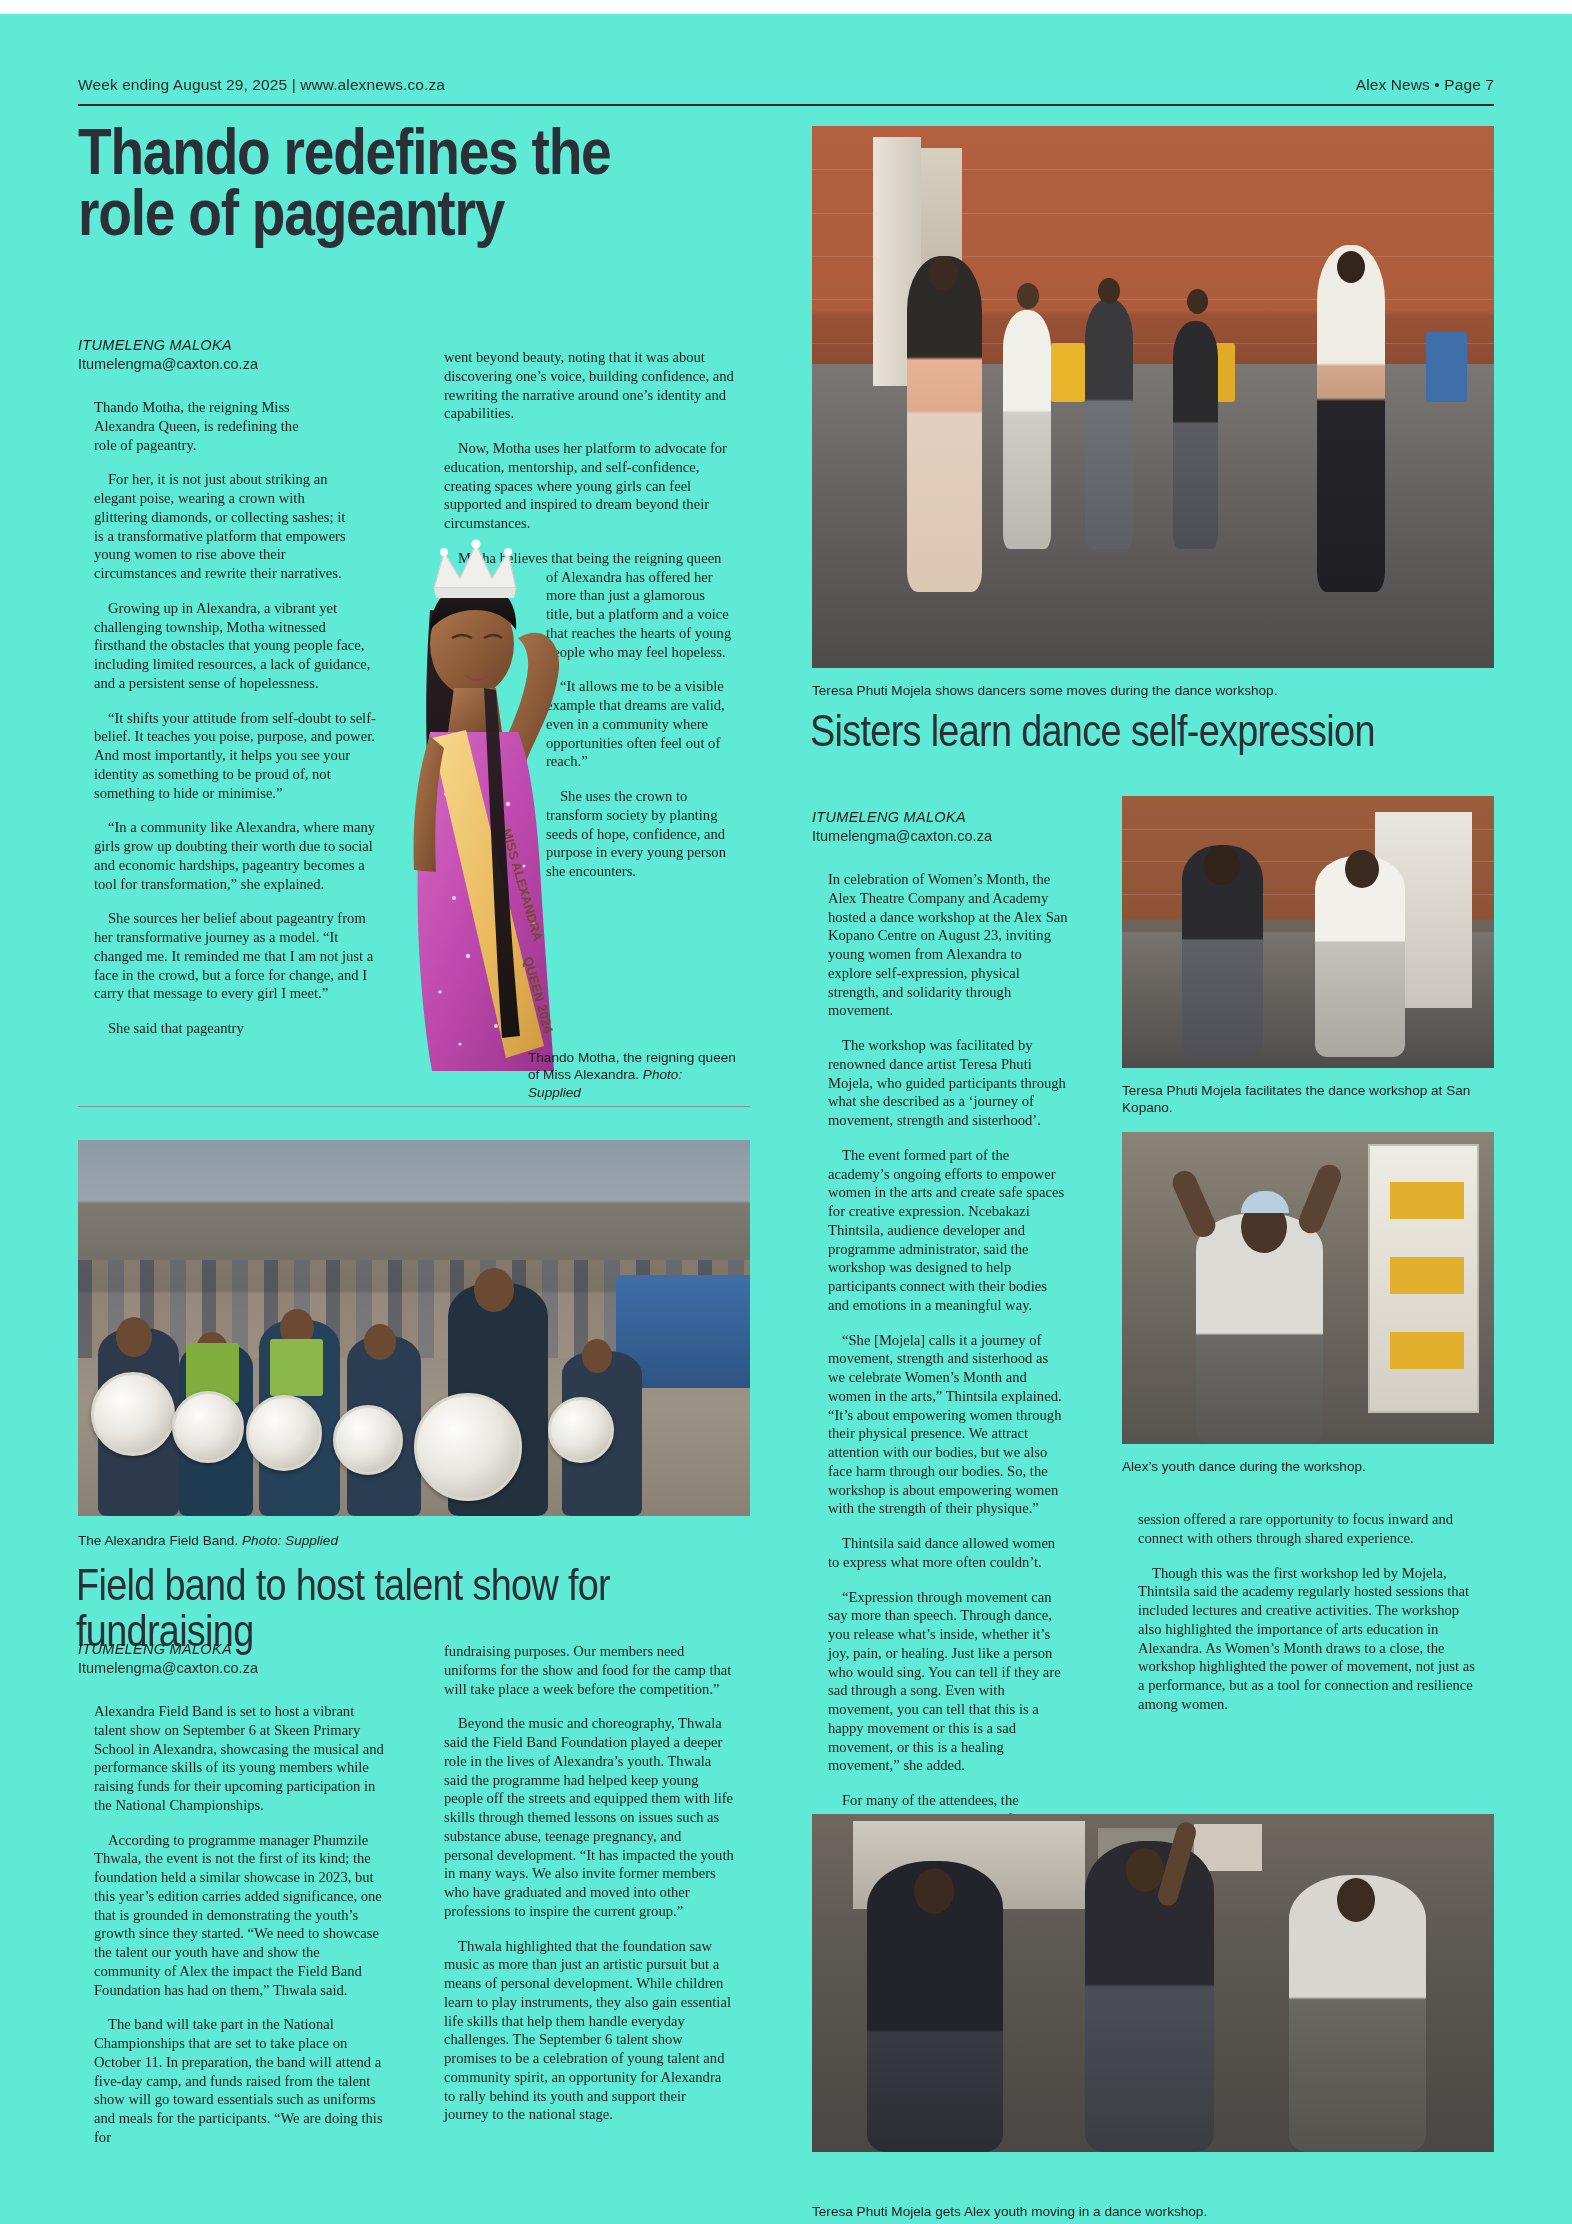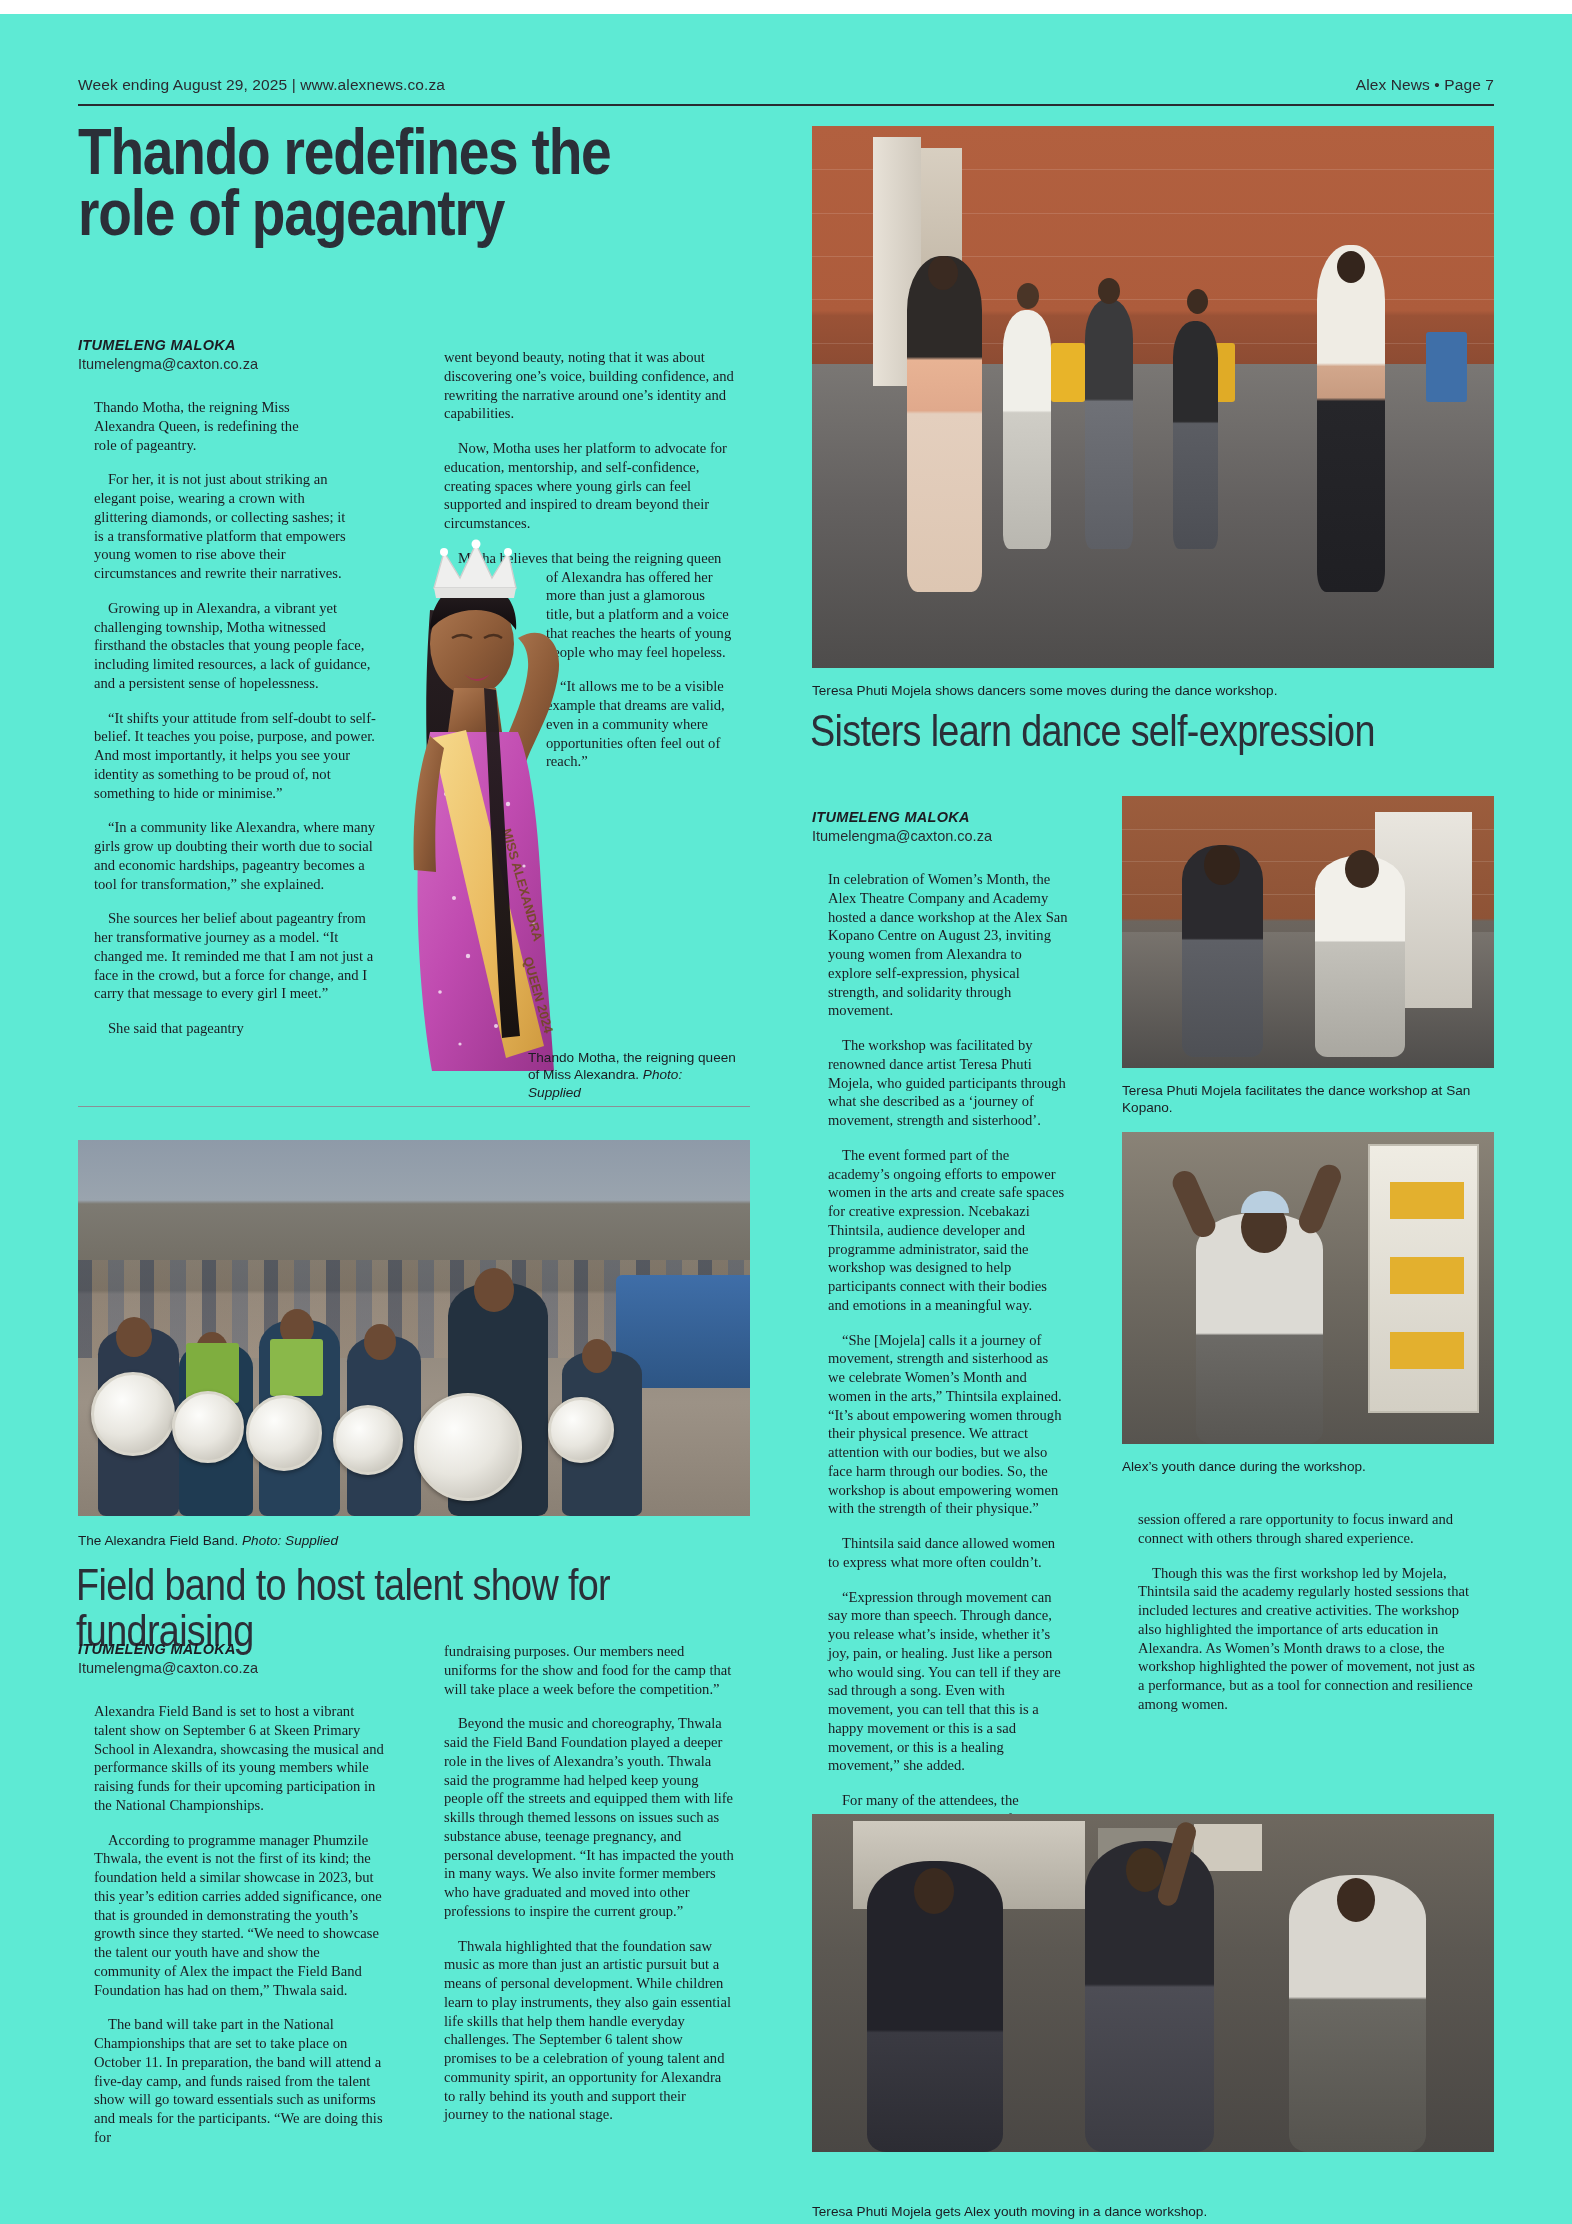--- a/index.html
+++ b/index.html
@@ -70,21 +70,21 @@
     width: 119%;
   }
 
   
   .byline {
     font-family: "Liberation Sans", sans-serif;
     margin-top: 14px;
     margin-bottom: 12px;
   }
   .byline-name {
-    font-weight: bold;
+    font-weight: normal;
     font-style: italic;
     font-size: 14.5px;
     letter-spacing: .3px;
     color: #1c1c22;
     display: block;
     line-height: 1.3;
   }
   .byline-mail {
     font-size: 14.5px;
     color: #2a2a30;
@@ -290,20 +290,21 @@
   </div>
 
   <div id="art1-col2" class="bodycol">
     <div style="float:left;width:0;height:252px;"></div>
     <div style="float:left;width:118px;height:470px;clear:left;
                 shape-outside:polygon(0 0, 100% 0, 100% 100%, 0 100%);"></div>
     <p class="noind">went beyond beauty, noting that it was about discovering one’s voice, building confidence, and rewriting the narrative around one’s identity and capabilities.</p>
     <p>Now, Motha uses her platform to advocate for education, mentorship, and self-confidence, creating spaces where young girls can feel supported and inspired to dream beyond their circumstances.</p>
     <p>Motha believes that being the reigning queen of Alexandra has offered her more than just a glamorous title, but a platform and a voice that reaches the hearts of young people who may feel hopeless.</p>
     <p>“It allows me to be a visible example that dreams are valid, even in a community where opportunities often feel out of reach.”</p>
+    <p>She uses the crown to transform society by planting seeds of hope, confidence, and purpose in every young person she encounters.</p>
   </div>
 
   <div id="queen-photo" role="img" aria-label="Thando Motha wearing a crown, sash reading MISS ALEXANDRA QUEEN 2024 and a pink sequined dress">
     <svg viewBox="0 0 230 545" width="230" height="545">
       <defs>
         <linearGradient id="skin" x1="0" y1="0" x2="1" y2="1">
           <stop offset="0%" stop-color="#b07a52"></stop>
           <stop offset="55%" stop-color="#8e5c39"></stop>
           <stop offset="100%" stop-color="#6d442a"></stop>
         </linearGradient>

